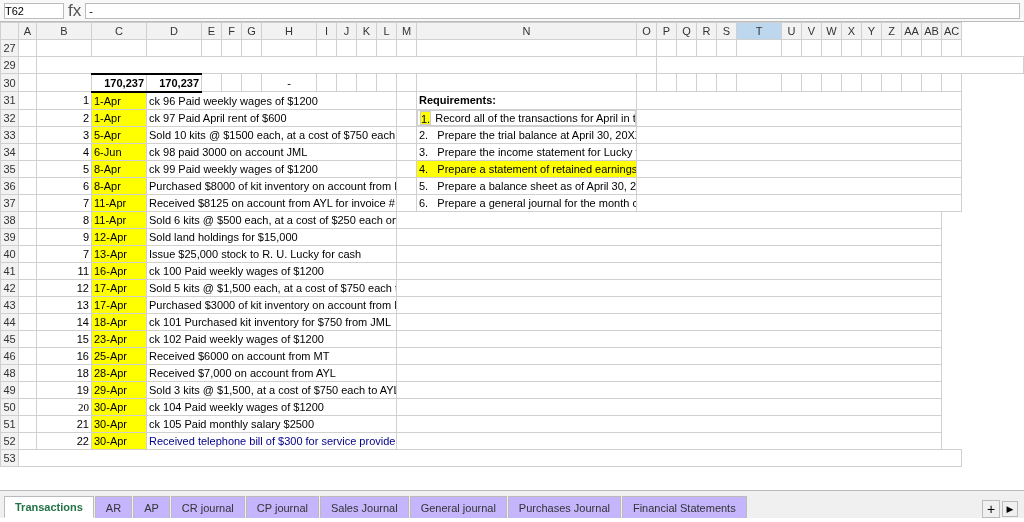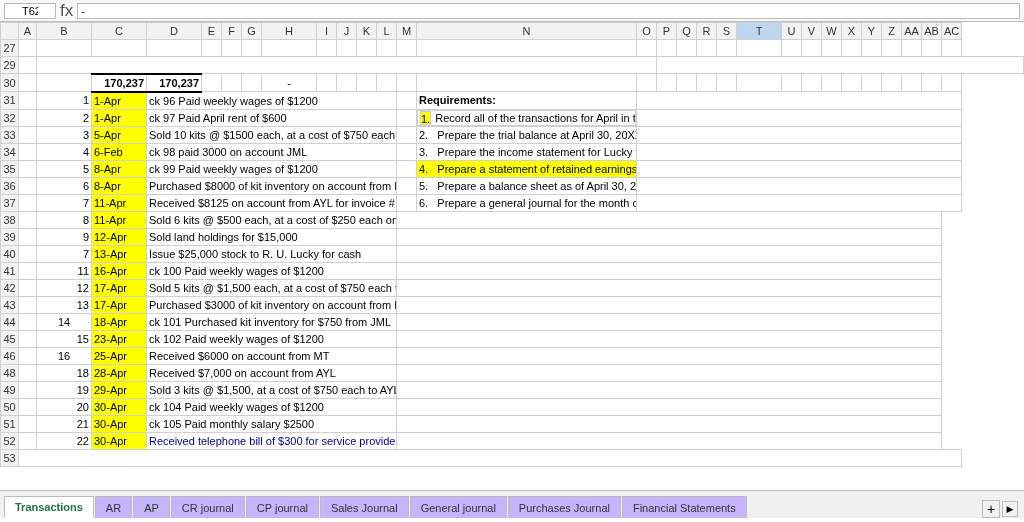--- a/index.html
+++ b/index.html
@@ -53,23 +53,23 @@
       display: flex;
       align-items: center;
       height: 22px;
       border-bottom: 1px solid #bbb;
       background: #f8f8f8;
       padding: 0 4px;
       gap: 4px;
     }
 
     .name-box {
-      width: 52px;
+      width: 60px;
       border: 1px solid #bbb;
-      padding: 1px 17px;
+      padding: 1px 0;
       font-size: 11px;
       background: #fff;
     }
 
     .formula-input {
       flex: 1;
       border: 1px solid #bbb;
       padding: 1px 3px;
       font-size: 11px;
       background: #fff;
@@ -317,21 +317,21 @@
       <td colspan="9">Sold 10 kits @ $1500 each, at a cost of $750 each on account AYL invoice 141</td>
       <td></td>
       <td>2.&nbsp;&nbsp;&nbsp;Prepare the trial balance at April 30, 20XX.</td>
       <td colspan="15"></td>
     </tr>
 
     <tr>
       <td class="row-header">34</td>
       <td></td>
       <td style="text-align:right;">4</td>
-      <td class="yellow">6-Feb</td>
+      <td class="yellow">6-Jun</td>
       <td colspan="9">ck 98 paid 3000 on account JML</td>
       <td></td>
       <td>3.&nbsp;&nbsp;&nbsp;Prepare the income statement for Lucky for the four months ending April 30, 20XX.</td>
       <td colspan="15"></td>
     </tr>
 
     <tr>
       <td class="row-header">35</td>
       <td></td>
       <td style="text-align:right;">5</td>
@@ -414,39 +414,39 @@
       <td></td>
       <td style="text-align:right;">13</td>
       <td class="yellow">17-Apr</td>
       <td colspan="9">Purchased $3000 of kit inventory on account from KRU invoice # 500</td>
       <td colspan="16"></td>
     </tr>
 
     <tr>
       <td class="row-header">44</td>
       <td></td>
-      <td style="text-align:center;">14</td>
+      <td style="text-align:right;">14</td>
       <td class="yellow">18-Apr</td>
       <td colspan="9">ck 101 Purchased kit inventory for $750 from JML</td>
       <td colspan="16"></td>
     </tr>
 
     <tr>
       <td class="row-header">45</td>
       <td></td>
       <td style="text-align:right;">15</td>
       <td class="yellow">23-Apr</td>
       <td colspan="9">ck 102 Paid weekly wages of $1200</td>
       <td colspan="16"></td>
     </tr>
 
     <tr>
       <td class="row-header">46</td>
       <td></td>
-      <td style="text-align:center;">16</td>
+      <td style="text-align:right;">16</td>
       <td class="yellow">25-Apr</td>
       <td colspan="9">Received $6000 on account from MT</td>
       <td colspan="16"></td>
     </tr>
 
 
     <tr>
       <td class="row-header">48</td>
       <td></td>
       <td style="text-align:right;">18</td>
@@ -460,21 +460,21 @@
       <td></td>
       <td style="text-align:right;">19</td>
       <td class="yellow">29-Apr</td>
       <td colspan="9">Sold 3 kits @ $1,500, at a cost of $750 each to AYL (cash sale).</td>
       <td colspan="16"></td>
     </tr>
 
     <tr>
       <td class="row-header">50</td>
       <td></td>
-      <td style="text-align:right;">20</td>
+      <td style="text-align:right;font-family:Liberation Serif, serif;">20</td>
       <td class="yellow">30-Apr</td>
       <td colspan="9">ck 104 Paid weekly wages of $1200</td>
       <td colspan="16"></td>
     </tr>
 
     <tr>
       <td class="row-header">51</td>
       <td></td>
       <td style="text-align:right;">21</td>
       <td class="yellow">30-Apr</td>

